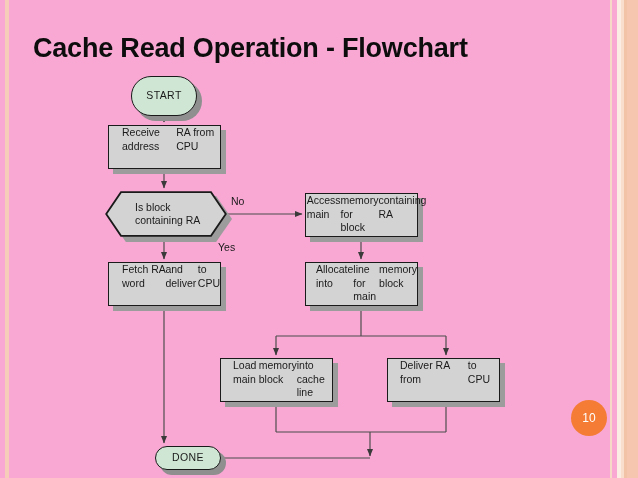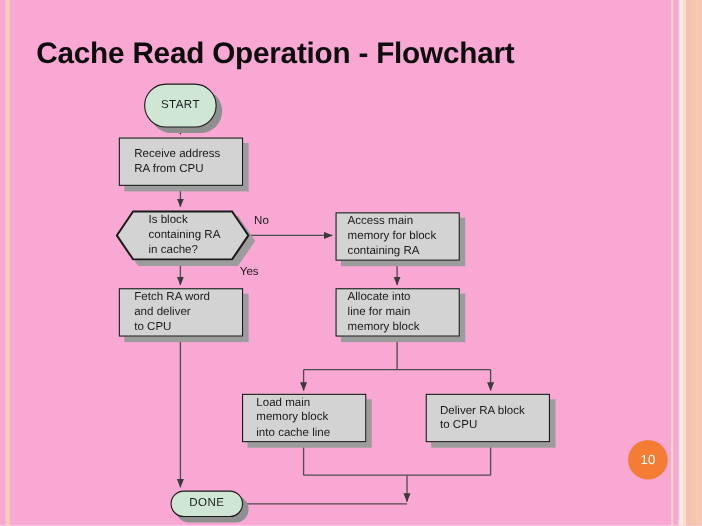--- a/index.html
+++ b/index.html
@@ -88,21 +88,21 @@
   
   .process .body {
     position: relative;
     z-index: 1;
     width: 100%;
     height: 100%;
     box-sizing: border-box;
     background: #d3d3d3;
     border: 1.6px solid #1a1a1a;
     display: flex;
-    flex-direction: column;
+    flex-direction: row;
     justify-content: center;
     padding-left: 13px;
   }
 
   
   .terminator {
     font-size: 10.5px;
   }
   .terminator .shadow {
     border-radius: 999px;
@@ -238,21 +238,20 @@
   </div>
 
   <div class="node decision" style="left:105px;top:191px;width:122px;height:46px;">
     <div class="hexshadow"></div>
     <svg class="hexfill" viewBox="0 0 122 46" preserveAspectRatio="none">
       <polygon points="16,1.2 106,1.2 120.8,23 106,44.8 16,44.8 1.2,23" fill="#d3d3d3" stroke="#1a1a1a" stroke-width="1.8" vector-effect="non-scaling-stroke"></polygon>
     </svg>
     <div class="hextext">
       <span class="line-text">Is block</span>
       <span class="line-text">containing RA</span>
-      <span class="line-text">in cache?</span>
     </div>
   </div>
 
   <div class="node process" style="left:305px;top:193px;width:113px;height:44px;">
     <div class="shadow"></div>
     <div class="body" style="padding-left:10px;">
       <span class="line-text">Access main</span>
       <span class="line-text">memory for block</span>
       <span class="line-text">containing RA</span>
     </div>
@@ -281,21 +280,21 @@
     <div class="body" style="padding-left:12px;justify-content:center;">
       <span class="line-text">Load main</span>
       <span class="line-text">memory block</span>
       <span class="line-text">into cache line</span>
     </div>
   </div>
 
   <div class="node process" style="left:387px;top:358px;width:113px;height:44px;">
     <div class="shadow"></div>
     <div class="body" style="padding-left:12px;">
-      <span class="line-text">Deliver RA block</span>
+      <span class="line-text">Deliver RA from</span>
       <span class="line-text">to CPU</span>
     </div>
   </div>
 
   <div class="node terminator" style="left:131px;top:446px;width:66px;height:24px;margin-left:24px;">
     <div class="shadow"></div>
     <div class="body">
       <span class="line-text">DONE</span>
     </div>
   </div>

